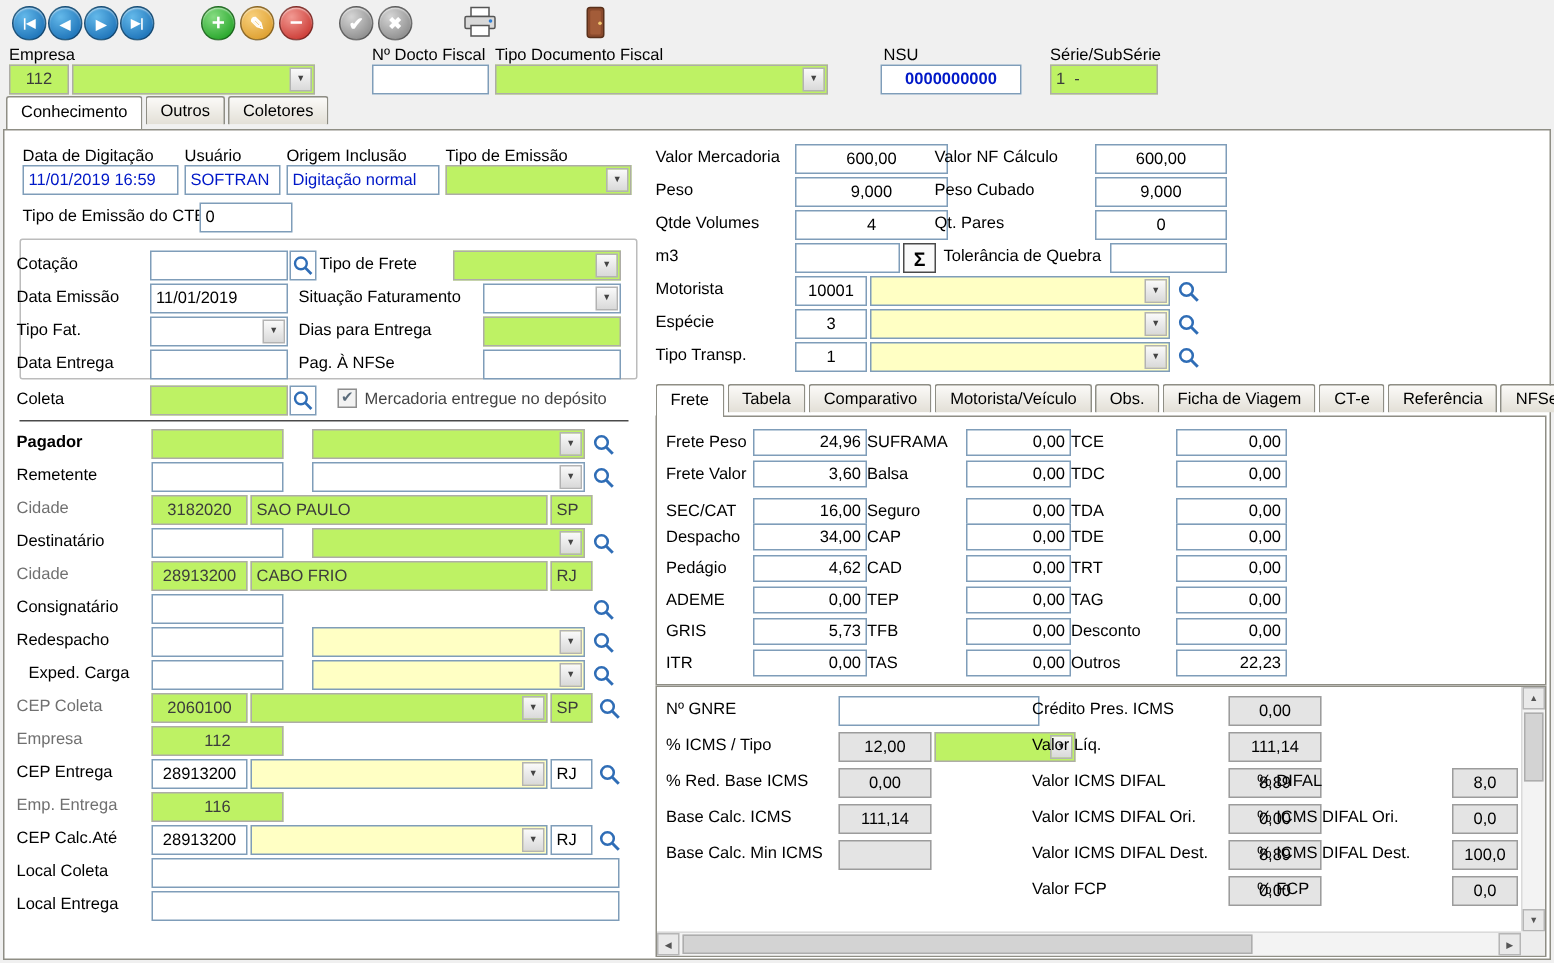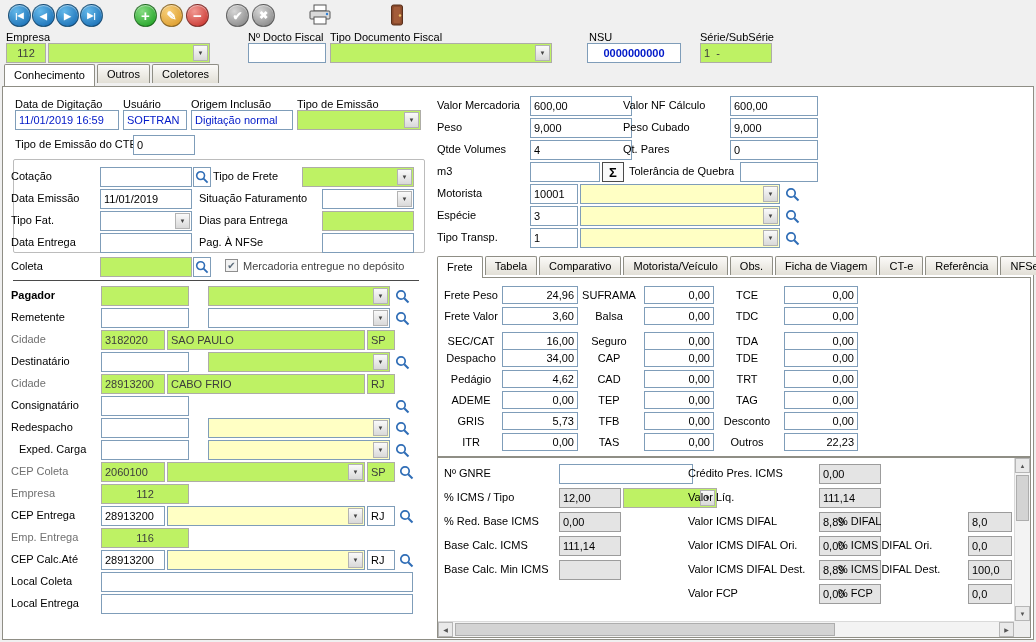--- a/index.html
+++ b/index.html
@@ -8,21 +8,21 @@
        font-family:"Liberation Sans",sans-serif;font-size:11px;color:#000}
   .lbl{position:absolute;white-space:nowrap;line-height:13px}
   .lbl.r{text-align:left}
   .lbl.dim{color:#707070}
   .lbl.b{font-weight:bold}
   .fld{position:absolute;height:20px;background:#fff;border:1px solid #7f9db9;
        padding:2px 3px;line-height:14px;white-space:pre;overflow:hidden}
   .fld.gray{background:#bef264;border-color:#aeada7;color:#3c3c3c}
   .fld.sunk{background:#e4e4e4;border-color:#9c9c9c}
   .fld.yellow{background:#ffffc4}
-  .fld.right{text-align:left}
+  .fld.right{text-align:center}
   .fld.center{text-align:center}
   .bluetxt{color:#0018c8}
   .bold{font-weight:bold}
   .combo{padding-right:17px}
   .combo .ar{position:absolute;top:1px;right:1px;width:15px;height:16px;
        background:linear-gradient(#fafafa,#d9d9d9);border:1px solid #b3b3b3;
        display:flex;align-items:center;justify-content:center;font-size:6px;color:#444}
   .mag{position:absolute;width:18px;height:20px;display:flex;align-items:center;justify-content:center}
   .mag.boxed{background:#fff;border:1px solid #7f9db9}
   .tbtn{position:absolute;top:4px;width:23px;height:23px;border-radius:50%;
@@ -41,21 +41,21 @@
   .tabpage{position:absolute;left:2px;top:86px;width:1032px;height:554px;background:#fff;border:1px solid #8f8e85}
   .groupbox{position:absolute;border:1px solid #bcbcbc;border-radius:2px}
   .divider{position:absolute;height:1px;background:#4a4a4a}
   .chk{position:absolute;display:flex;align-items:center;gap:5px}
   .chk .box{width:13px;height:13px;background:#f2f2f2;border:1px solid #8e8e8e;
        display:flex;align-items:center;justify-content:center;font-size:10px;color:#5a6b7a;line-height:1}
   .sigma{position:absolute;width:22px;height:20px;background:#fafafa;border:1px solid #4a4a4a;
        display:flex;align-items:center;justify-content:center;font-weight:bold;font-size:13px}
   .panel{position:absolute;background:#fff;border:1px solid #8f8e85}
   .frow{position:absolute;left:6px;display:flex;align-items:center;height:18px}
-  .fl{text-align:center;padding-right:4px;white-space:nowrap}
+  .fl{text-align:left;padding-right:4px;white-space:nowrap}
   .fl.w1{width:58px}.fl.w2{width:66px}.fl.w3{width:70px}
   .fv{height:18px;border:1px solid #7f9db9;background:#fff;text-align:right;padding:1px 3px;line-height:14px}
   .fv.v1{width:76px}.fv.v2{width:70px}.fv.v3{width:74px}
   .vscroll{position:absolute;top:0;right:0;width:16px;height:163px;background:#f3f3f3;border-left:1px solid #dadada}
   .hscroll{position:absolute;left:0;bottom:0;height:16px;right:16px;background:#f3f3f3;border-top:1px solid #dadada}
   .corner{position:absolute;right:0;bottom:0;width:16px;height:16px;background:#ededed}
   .sbtn{position:absolute;width:15px;height:15px;background:#e9e9e9;border:1px solid #b6b6b6;
        display:flex;align-items:center;justify-content:center;font-size:6px;color:#555}
   .sthumb{position:absolute;background:#d3d3d3;border:1px solid #adadad}
 </style>

